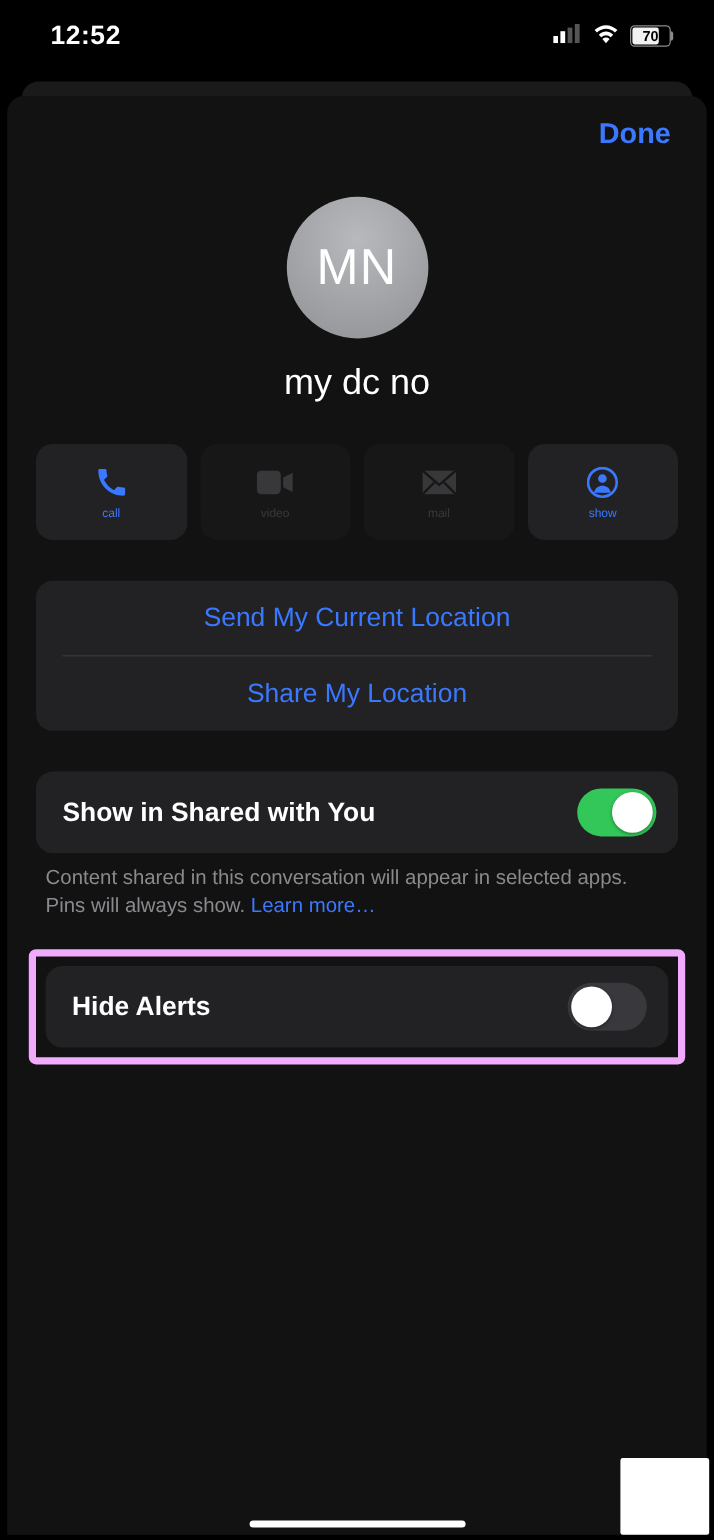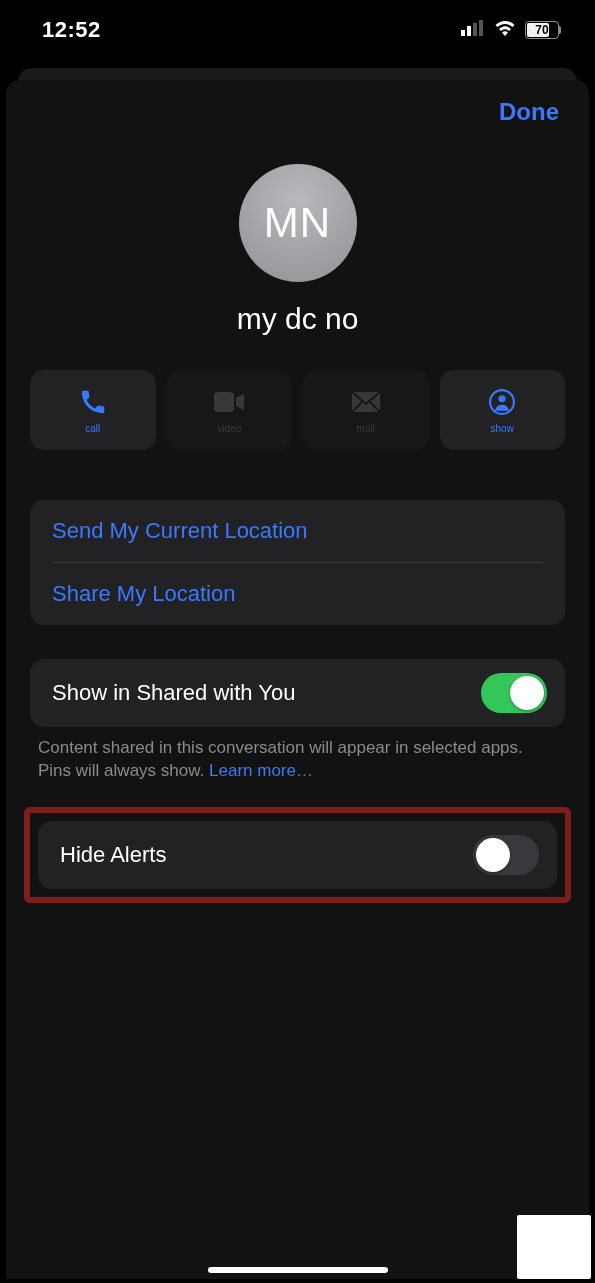--- a/index.html
+++ b/index.html
@@ -28,38 +28,38 @@
   .contact-name { color: #fff; font-size: 30px; font-weight:400; margin-top: 20px; }
 
   .action-row { display:flex; gap: 11px; margin-top: 34px; }
   .action-btn { flex:1; height: 80px; background: #222224; border-radius: 14px; display:flex; flex-direction:column; align-items:center; justify-content:center; gap: 6px; border:none; }
   .action-btn.disabled { opacity: 0.32; }
   .action-icon { width: 30px; height: 30px; display:flex; align-items:center; justify-content:center; }
   .action-label { font-size: 10px; font-weight: 400; }
   .action-btn.enabled .action-label { color: #3a79ff; }
   .action-btn.disabled .action-label { color: #8a8a8e; }
 
-  .group { background: #222224; border-radius: 14px; margin-top: 50px; overflow:hidden; }
+  .group { background: #222224; border-radius: 14px; margin-top: 34px; overflow:hidden;text-align:center; }
   .group-row { padding: 18px 22px; color: #3a79ff; font-size: 22px; font-weight: 400; }
   .group-divider { height:1px; background: #3a3a3d; margin: 0 22px; }
 
   .toggle-group { background: #222224; border-radius: 14px; margin-top: 34px; }
   .toggle-row { display:flex; align-items:center; justify-content:space-between; padding: 14px 18px 14px 22px; }
-  .toggle-label { color: #fff; font-size: 22px; font-weight: 400; }
+  .toggle-label { color: #fff; font-size: 22px; font-weight: 700; }
   .switch { width: 66px; height: 40px; border-radius: 20px; position: relative; }
   .switch.on { background: #33c759; }
   .switch.off { background: #39393d; }
   .knob { position:absolute; width: 34px; height: 34px; background:#fff; border-radius:50%; top:3px; box-shadow: 0 1px 3px rgba(0,0,0,0.4); }
   .switch.on .knob { right: 3px; }
   .switch.off .knob { left: 3px; }
 
   .footer-text { color: #8a8a8e; font-size: 17px; line-height: 1.35; padding: 10px 8px 0 8px; }
   .footer-text .link { color: #3a79ff; }
 
-  .highlight-box { border: 6px solid #7f1d1d; border-radius: 6px; padding: 8px; margin: 24px -6px 1px -6px; }
+  .highlight-box { border: 6px solid #f0abfc; border-radius: 6px; padding: 8px; margin: 24px -6px 1px -6px; }
   .highlight-box .toggle-group { margin-top: 0; }
 
   .home-indicator { position:absolute; bottom: 10px; left:50%; transform:translateX(-50%); width: 180px; height: 6px; background:#fff; border-radius: 4px; }
 
   .bottom-white { position:absolute; right:4px; bottom:4px; width:74px; height:64px; background:#fff; border-radius:2px; }
 </style>
 </head>
 <body>
 
 <div class="phone">

